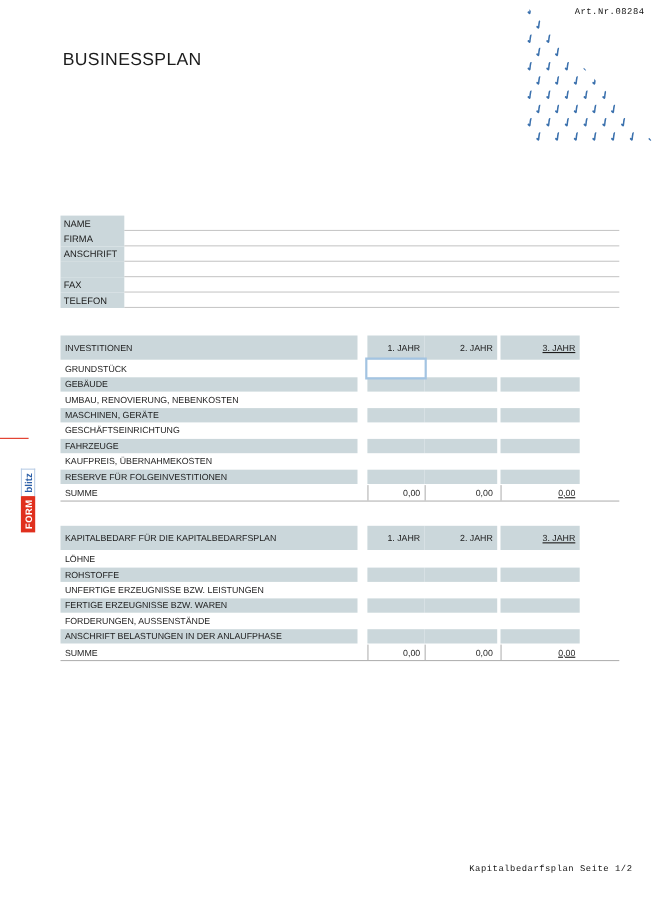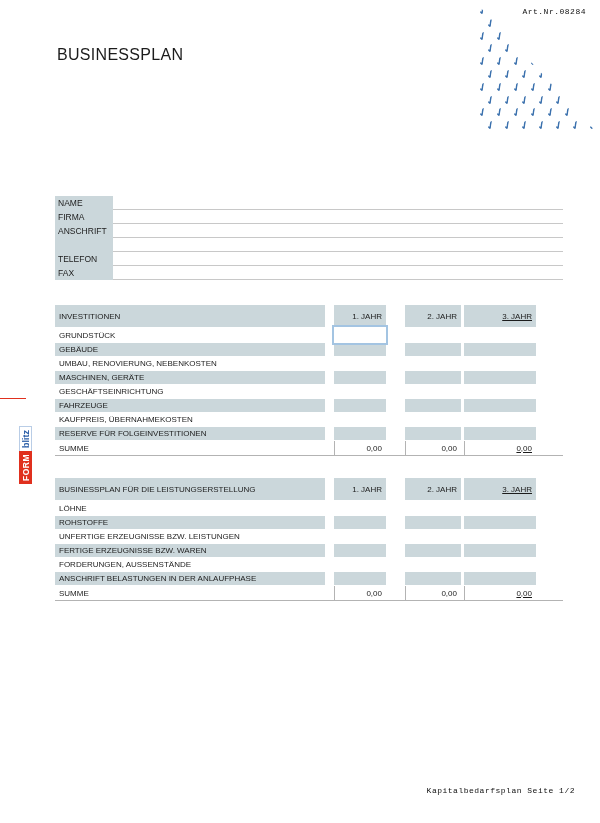--- a/index.html
+++ b/index.html
@@ -26,21 +26,21 @@
   .contact-value{flex:1;border-bottom:1px solid #c8c8c8;font-size:8.5px;box-sizing:border-box;}
 
   
   .table{position:absolute;left:55px;width:508px;font-size:8px;}
   .table-1{top:305px;}
   .table-2{top:478px;}
   .t-head{display:flex;height:22px;margin-bottom:2px;font-size:8px;}
   .t-head>div{background:#cbd7db;display:flex;align-items:center;box-sizing:border-box;}
   .c-label{width:270px;padding-left:4px;box-sizing:border-box;}
   .c-y1{width:52px;margin-left:9px;}
-  .c-y2{width:56px;margin-left:19px;}
+  .c-y2{width:66px;margin-left:0;}
   .c-y3{width:72px;margin-left:3px;text-decoration:underline;}
   .t-head .c-y1,.t-head .c-y2,.t-head .c-y3{justify-content:flex-end;padding-right:4px;}
   .t-row{display:flex;height:13px;margin-bottom:1px;align-items:stretch;}
   .t-row>div{display:flex;align-items:center;box-sizing:border-box;}
   .t-row.shaded>div{background:#cbd7db;}
   .t-row .c-y1,.t-row .c-y2,.t-row .c-y3{justify-content:flex-end;padding-right:4px;}
   .cell-active{position:relative;z-index:2;background:#fff !important;
                outline:2px solid #a3c4e2;outline-offset:0;margin-top:-2px;margin-bottom:-1px;}
   .sum-row{display:flex;height:14px;border-bottom:1px solid #b3b3b3;align-items:stretch;}
   .sum-row>div{display:flex;align-items:center;box-sizing:border-box;}
@@ -123,25 +123,25 @@
       </div>
       <div class="contact-row">
         <div class="contact-label">ANSCHRIFT</div>
         <div class="contact-value"></div>
       </div>
       <div class="contact-row">
         <div class="contact-label"></div>
         <div class="contact-value"></div>
       </div>
       <div class="contact-row">
+        <div class="contact-label">FAX</div>
+        <div class="contact-value"></div>
+      </div>
+      <div class="contact-row">
         <div class="contact-label">TELEFON</div>
-        <div class="contact-value"></div>
-      </div>
-      <div class="contact-row">
-        <div class="contact-label">FAX</div>
         <div class="contact-value"></div>
       </div>
     </div>
 
   <div class="table table-1">
       <div class="t-head">
         <div class="c-label">INVESTITIONEN</div>
         <div class="c-y1">1. JAHR</div>
         <div class="c-y2">2. JAHR</div>
         <div class="c-y3">3. JAHR</div>
@@ -196,21 +196,21 @@
       </div>
       <div class="sum-row">
         <div class="c-label">SUMME</div>
         <div class="c-y1">0,00</div>
         <div class="c-y2">0,00</div>
         <div class="c-y3">0,00</div>
       </div>
     </div>
   <div class="table table-2">
       <div class="t-head">
-        <div class="c-label">BUSINESSPLAN FÜR DIE LEISTUNGSERSTELLUNG</div>
+        <div class="c-label">KAPITALBEDARF FÜR DIE KAPITALBEDARFSPLAN</div>
         <div class="c-y1">1. JAHR</div>
         <div class="c-y2">2. JAHR</div>
         <div class="c-y3">3. JAHR</div>
       </div>
       <div class="t-row">
         <div class="c-label">LÖHNE</div>
         <div class="c-y1"></div>
         <div class="c-y2"></div>
         <div class="c-y3"></div>
       </div>

